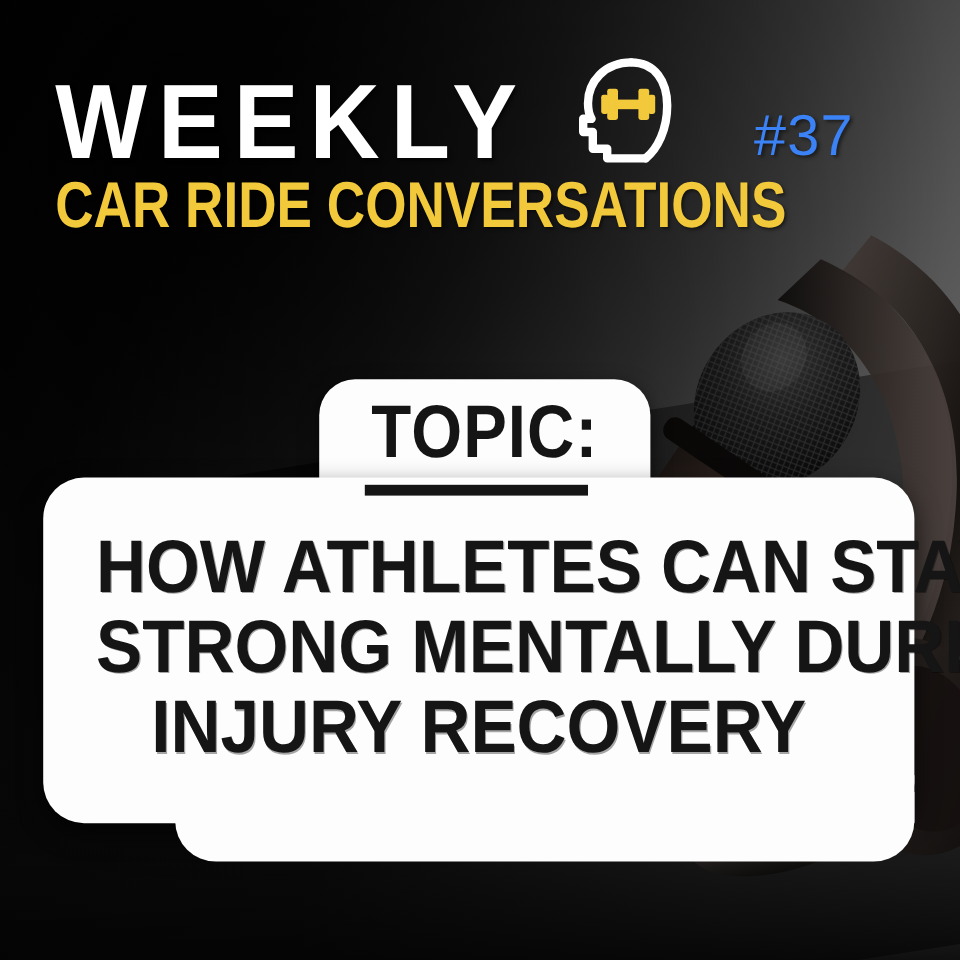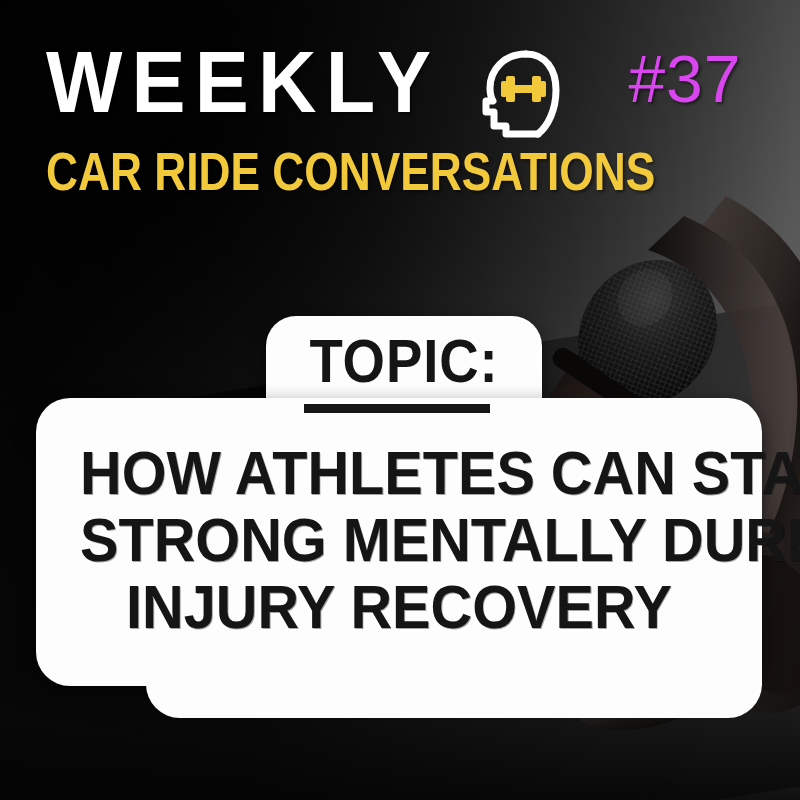--- a/index.html
+++ b/index.html
@@ -24,31 +24,31 @@
     position:absolute;left:0;bottom:0;width:100%;height:26%;
     background:linear-gradient(180deg,rgba(10,10,10,0) 0%,rgba(8,8,8,0.55) 55%,rgba(4,4,4,0.9) 100%);
   }
   .bg-vign{
     position:absolute;inset:0;
     background:radial-gradient(ellipse at 22% 18%,rgba(0,0,0,0.85) 0%,rgba(0,0,0,0.35) 38%,rgba(0,0,0,0) 70%);
   }
 
   
   .header{position:absolute;left:46px;top:46px;width:720px;}
-  .brand-row{display:flex;align-items:flex-start;height:92px;}
+  .brand-row{display:flex;align-items:flex-end;height:92px;}
   .weekly{
     font-family:"Liberation Sans Narrow","Liberation Sans",sans-serif;
     font-weight:700;font-size:88px;line-height:.82;color:#ffffff;
     letter-spacing:10px;transform:scaleX(.92);transform-origin:left center;
     text-shadow:2px 2px 3px rgba(0,0,0,.55);
     white-space:nowrap;
   }
   .head-icon{margin-left:6px;margin-top:2px;flex:0 0 auto;}
   .episode{
-    margin-left:66px;color:#d946ef;font-weight:400;font-size:66px;line-height:1;
+    margin-left:66px;color:#3b82f6;font-weight:400;font-size:48px;line-height:1;
     letter-spacing:1px;text-shadow:2px 2px 3px rgba(0,0,0,.5);white-space:nowrap;
   }
   .subtitle{
     margin-top:6px;
     font-family:"Liberation Sans Narrow","Liberation Sans",sans-serif;
     font-weight:700;font-size:54px;line-height:1;color:#f2c93b;
     letter-spacing:0px;transform:scaleX(.82);transform-origin:left center;
     text-shadow:2px 2px 3px rgba(0,0,0,.5);white-space:nowrap;
   }
 

